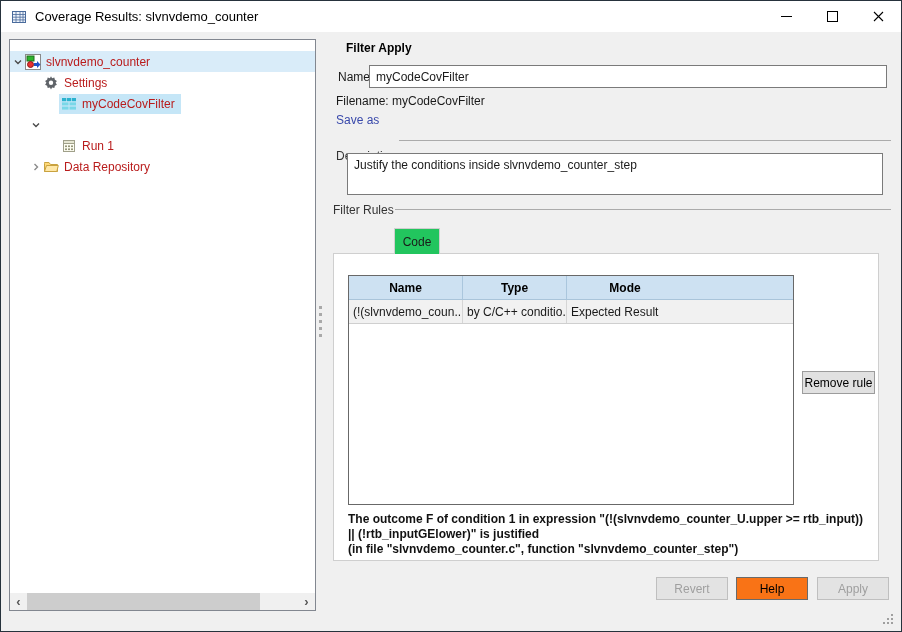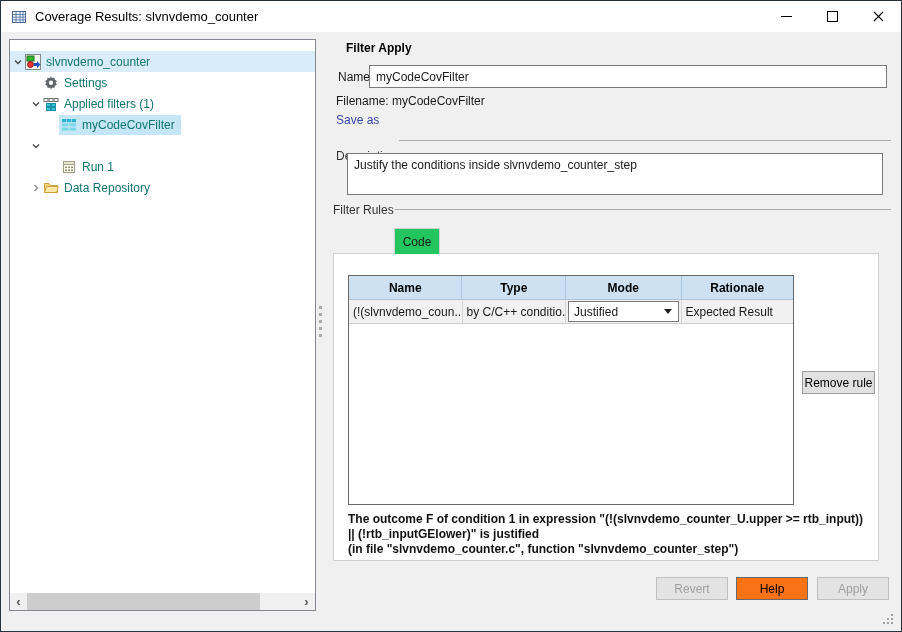--- a/index.html
+++ b/index.html
@@ -19,21 +19,21 @@
   
   .tree-panel{position:absolute;left:8px;top:38px;width:307px;height:572px;box-sizing:border-box;
     background:#fff;border:1px solid #828790;}
   .tree-rows{position:absolute;left:0;top:11px;right:0;}
   .tree-row{position:relative;height:21px;display:flex;align-items:center;width:100%;}
   .tree-row.row-hl{background:var(--tree-row-highlight,#d9ecf9);}
   .chev{position:absolute;top:5px;width:12px;height:12px;display:flex;align-items:center;justify-content:center;}
   .node{display:inline-flex;align-items:center;padding:2px 6px 2px 2px;border-radius:0;}
   .node.sel{background:var(--tree-selection,#c5e6f7);}
   .ticon{width:16px;height:16px;margin-right:5px;display:flex;flex:none;}
-  .tlabel{white-space:nowrap;color:#0f766e;}
+  .tlabel{white-space:nowrap;color:#b91c1c;}
   
   .hscroll{position:absolute;left:0;right:0;bottom:0;height:17px;background:#f0f0f0;}
   .sb-btn{position:absolute;top:0;width:17px;height:17px;display:flex;align-items:center;justify-content:center;color:#555;font-size:13px;font-weight:bold;}
   .sb-left{left:0;} .sb-right{right:0;}
   .sb-thumb{position:absolute;left:17px;top:0;width:233px;height:17px;background:#cdcdcd;}
   
   .splitter{position:absolute;left:316px;top:300px;width:6px;height:40px;display:flex;align-items:center;justify-content:center;}
   .splitter-dots{width:3px;height:31px;background:repeating-linear-gradient(to bottom,#a9a9a9 0 3px,transparent 3px 7px);}
   
   .abs{position:absolute;}
@@ -129,45 +129,20 @@
             <span class="ticon">
               <svg width="16" height="16" viewBox="0 0 16 16">
                 <path d="M8 1.2l1.1 2 2.2-.6.6 2.2 2 1.1-1.3 1.9 1.3 1.9-2 1.1-.6 2.2-2.2-.6-1.1 2-1.1-2-2.2.6-.6-2.2-2-1.1 1.3-1.9-1.3-1.9 2-1.1.6-2.2 2.2.6z" fill="#5f6368"></path>
                 <circle cx="8" cy="7.8" r="2.2" fill="#fff"></circle>
               </svg>
             </span>
             <span class="tlabel">Settings</span>
           </span>
         </div>
         <div class="tree-row">
-          <span class="chev" style="left: 20px;">
-            <svg width="10" height="10" viewBox="0 0 10 10">
-              <path d="M2 3.5 5 6.5 8 3.5" fill="none" stroke="#4a4a4a" stroke-width="1.4"></path>
-            </svg>
-          </span>
-          <span class="node" style="margin-left: 31px;">
-            <span class="ticon">
-              <svg width="16" height="16" viewBox="0 0 16 16">
-                <g stroke="#6e6e6e" fill="#fff">
-                  <rect x="1" y="2.5" width="4" height="3"></rect>
-                  <rect x="6" y="2.5" width="4" height="3"></rect>
-                  <rect x="11" y="2.5" width="4" height="3"></rect>
-                </g>
-                <g fill="#35c4d7" stroke="#1e93a5">
-                  <rect x="3.5" y="7.5" width="4" height="3"></rect>
-                  <rect x="8.5" y="7.5" width="4" height="3"></rect>
-                  <rect x="3.5" y="11.5" width="4" height="3"></rect>
-                  <rect x="8.5" y="11.5" width="4" height="3"></rect>
-                </g>
-              </svg>
-            </span>
-            <span class="tlabel">Applied filters (1)</span>
-          </span>
-        </div>
-        <div class="tree-row">
           <span class="chev" style="left: 38px;"></span>
           <span class="node sel" style="margin-left: 49px;">
             <span class="ticon">
               <svg width="16" height="16" viewBox="0 0 16 16">
                 <g fill="#2bb3cf">
                   <rect x="1" y="2" width="4.2" height="3.2"></rect>
                   <rect x="5.9" y="2" width="4.2" height="3.2"></rect>
                   <rect x="10.8" y="2" width="4.2" height="3.2"></rect>
                 </g>
                 <g fill="#79d7e8">
@@ -257,32 +232,25 @@
 
   <div class="abs tab tab-model">Model</div>
   <div class="abs tab tab-code">Code</div>
 
   <div class="abs tab-panel">
     <div class="rules-table">
       <div class="thead">
           <div class="th" style="width: 114px;">Name</div>
           <div class="th" style="width: 104px;">Type</div>
           <div class="th" style="width: 116px;">Mode</div>
-          <div class="th" style="width: 112px;">Rationale</div>
         </div>
       <div class="tbody">
           <div class="trow">
             <div class="td " style="width: 114px;">(!(slvnvdemo_coun...</div>
             <div class="td " style="width: 104px;">by C/C++ conditio...</div>
-            <div class="td td-mode" style="width: 116px;">
-              <div class="combo">
-                <span>Justified</span>
-                <span class="combo-arrow"></span>
-              </div>
-            </div>
             <div class="td " style="width: 112px;">Expected Result</div>
           </div>
         </div>
     </div>
     <div class="remove-btn">Remove rule</div>
     <div class="outcome">
         <div>The outcome F of condition 1 in expression "(!(slvnvdemo_counter_U.upper &gt;= rtb_input))</div>
         <div>|| (!rtb_inputGElower)" is justified</div>
         <div>(in file "slvnvdemo_counter.c", function "slvnvdemo_counter_step")</div>
       </div>

